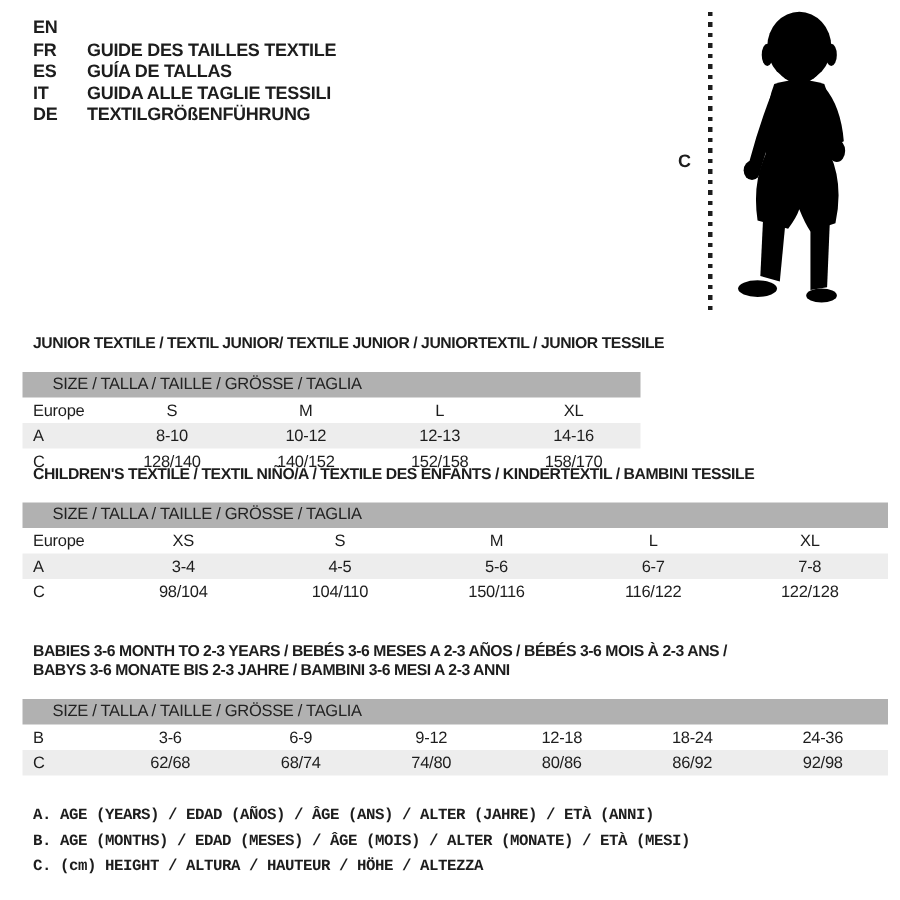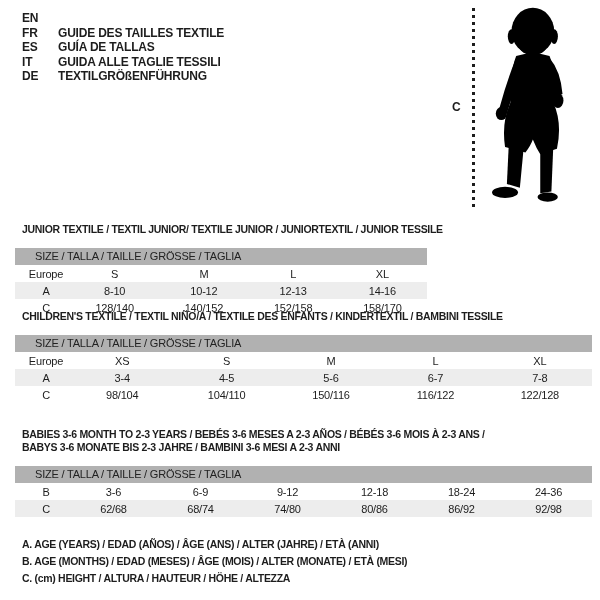--- a/index.html
+++ b/index.html
@@ -41,25 +41,25 @@
   .tbl-title{padding-left:7px;margin-bottom:12px;}
   .tbl-title-line{font-size:10.5px;font-weight:700;letter-spacing:-0.3px;line-height:13px;white-space:nowrap;}
   .tbl-bar{
     height:17px;line-height:17px;background:var(--bar);
     font-size:11px;font-weight:400;letter-spacing:-0.2px;color:#222;
     padding-left:20px;white-space:nowrap;
   }
   .tbl-row{display:flex;height:17px;align-items:center;}
   .tbl-row.shaded{background:var(--shade);}
   .cell{font-size:11px;font-weight:400;letter-spacing:-0.2px;white-space:nowrap;}
-  .label-cell{width:55px;padding-left:7px;text-align:center;}
+  .label-cell{width:55px;padding-left:7px;}
   .value-cell{flex:1;text-align:center;}
 
   
-  .legend{position:absolute;left:22px;top:536px;}
+  .legend{position:absolute;left:22px;top:536px;font-family:Liberation Mono, monospace;}
   .legend-line{font-size:10.5px;font-weight:700;letter-spacing:-0.3px;line-height:17px;white-space:nowrap;}
 </style>
 </head>
 <body>
 
 <div class="lang-list">
     <div class="lang-row">
       <span class="lang-code">EN</span>
     </div>
     <div class="lang-row">

